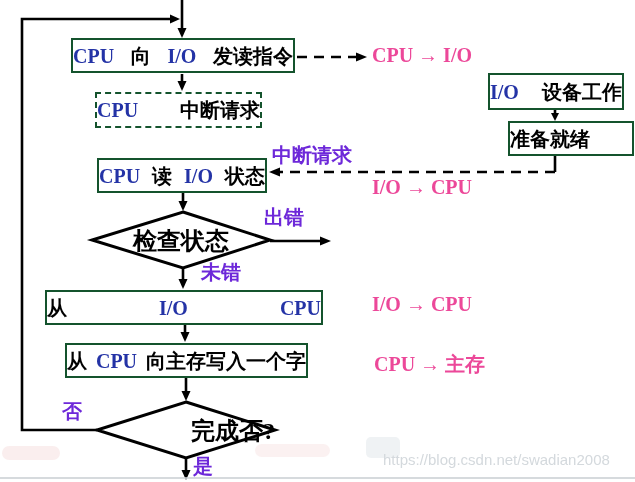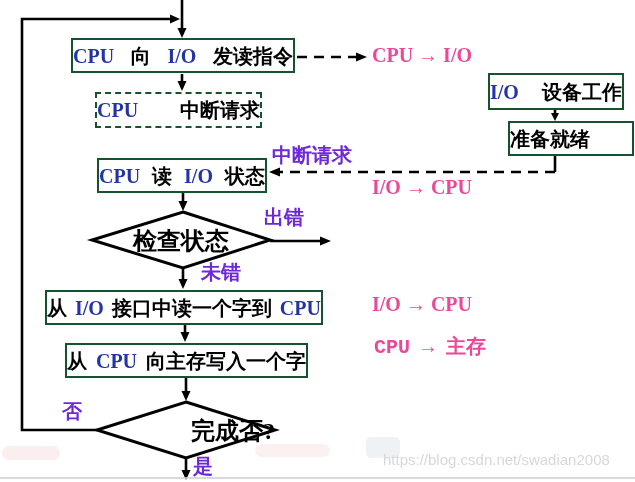--- a/index.html
+++ b/index.html
@@ -113,40 +113,39 @@
   <div class="box" style="left:97px;top:158px;width:170px;height:35px;">
     <span class="lat">CPU</span>
       <span> 读 </span>
       <span class="lat">I/O</span>
       <span> 状态</span>
   </div>
 
   <div class="box" style="left:45px;top:290px;width:278px;height:35px;">
     <span>从 </span>
       <span class="lat">I/O</span>
-      <span> 接口中读一个字到</span>
       <span class="lat">CPU</span>
   </div>
 
   <div class="box" style="left:65px;top:343px;width:243px;height:35px;">
     <span>从 </span>
       <span class="lat">CPU</span>
       <span> 向主存写入一个字</span>
   </div>
 
   <div class="dtext" style="left:92px;top:229px;width:178px;">检查状态</div>
   <div class="dtext" style="left:97px;top:419px;width:178px;text-align:right;">完成否?</div>
 
   <div class="lbl" style="left:372px;top:45px;">CPU → I/O</div>
   <div class="lbl cjk" style="left:272px;top:145px;">中断请求</div>
   <div class="lbl" style="left:372px;top:177px;">I/O → CPU</div>
   <div class="lbl cjk" style="left:264px;top:207px;">出错</div>
   <div class="lbl cjk" style="left:201px;top:262px;">未错</div>
   <div class="lbl" style="left:372px;top:294px;">I/O → CPU</div>
-  <div class="lbl" style="left:374px;top:338px;font-family:Liberation Mono, monospace;">CPU → 主存</div>
+  <div class="lbl" style="left:374px;top:354px;">CPU → 主存</div>
   <div class="lbl cjk" style="left:62px;top:401px;">否</div>
   <div class="lbl cjk" style="left:193px;top:456px;">是</div>
 
   <div class="smudge s1"></div>
   <div class="smudge s2"></div>
   <div class="smudge s3"></div>
   <div class="watermark">https://blog.csdn.net/swadian2008</div>
   <div class="baseline"></div>
 </div>
 

